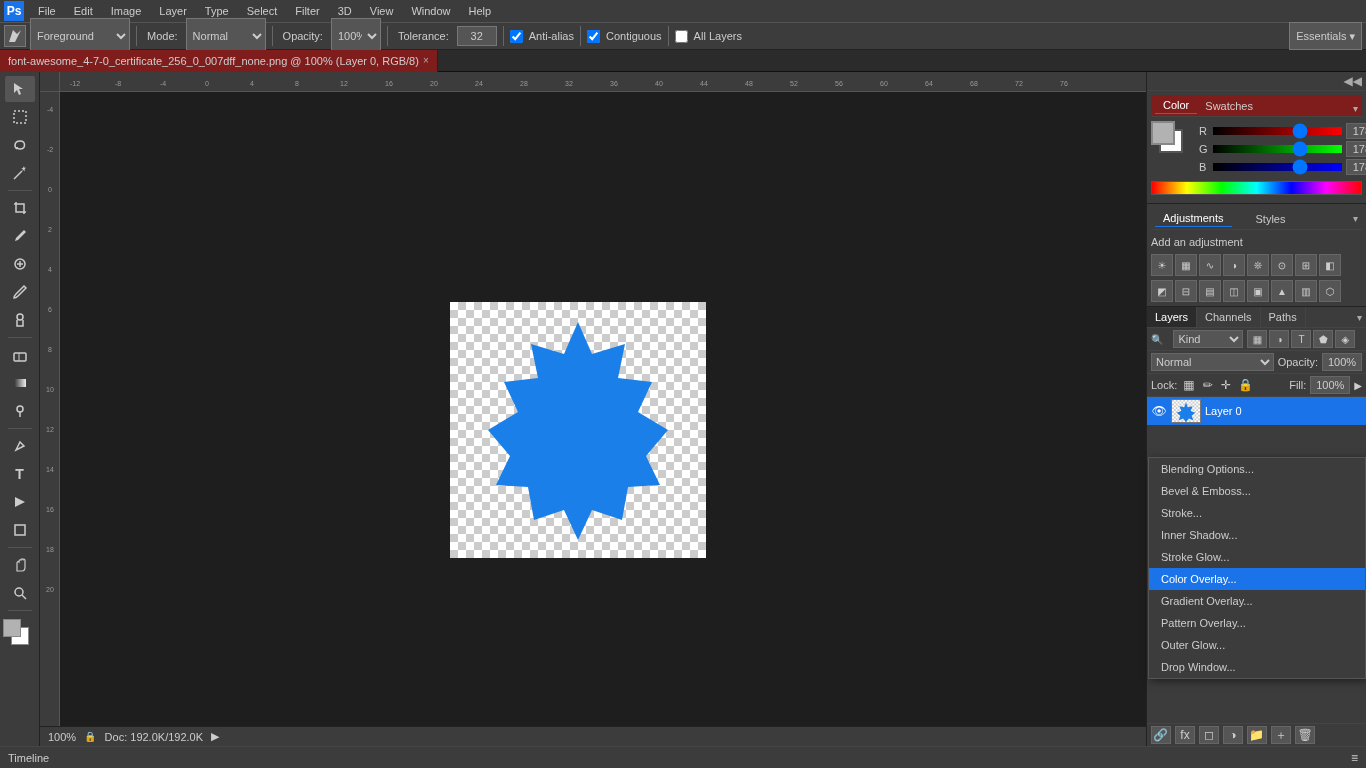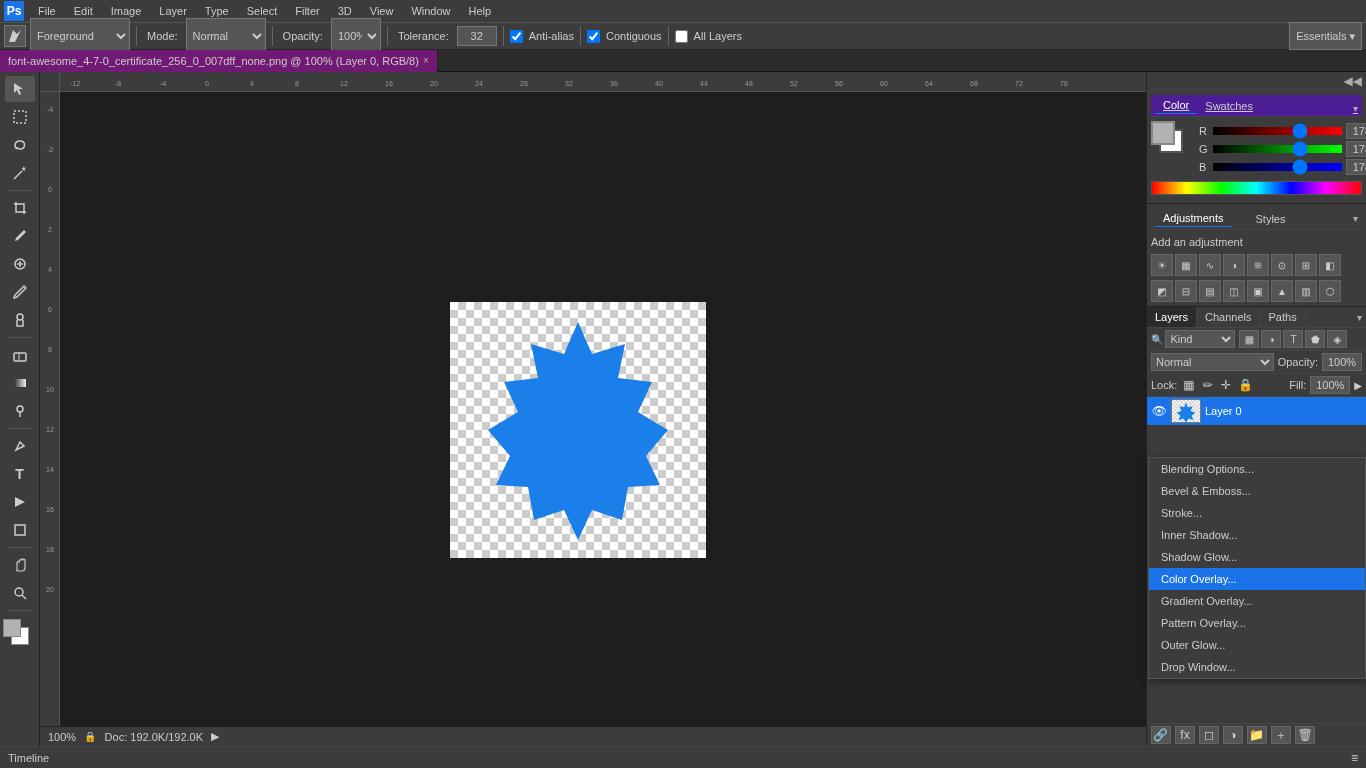--- a/index.html
+++ b/index.html
@@ -15,21 +15,21 @@
     .toolbar-item { font-size: 11px; color: #ccc; padding: 2px 4px; }
     .toolbar-select { background: #555; border: 1px solid #777; color: #ccc; font-size: 11px; height: 36px; padding: 0 2px; }
     .toolbar-input { background: #555; border: 1px solid #777; color: #ccc; font-size: 11px; height: 20px; width: 40px; text-align: center; }
     .toolbar-checkbox { margin-right: 2px; }
     .toolbar-label { font-size: 11px; color: #ccc; }
     .toolbar-sep { width: 1px; background: #666; height: 20px; margin: 0 2px; }
     .essentials-btn { margin-left: auto; background: #555; border: 1px solid #777; color: #ccc; font-size: 11px; height: 28px; padding: 0 6px; cursor: pointer; }
 
     
     .tab-bar { display: flex; align-items: center; background: #2b2b2b; height: 22px; border-bottom: 1px solid #111; }
-    .tab { display: flex; align-items: center; background: #701a75; height: 22px; padding: 0 8px; font-size: 11px; color: #ccc; border-right: 1px solid #222; gap: 4px; cursor: pointer; }
+    .tab { display: flex; align-items: center; background: #7f1d1d; height: 22px; padding: 0 8px; font-size: 11px; color: #ccc; border-right: 1px solid #222; gap: 4px; cursor: pointer; }
     .tab .tab-close { font-size: 10px; cursor: pointer; color: #aaa; }
 
     
     .main-layout { display: flex; height: calc(768px - 22px - 28px - 22px - 22px); }
 
     
     .left-tools { width: 40px; background: #3c3c3c; display: flex; flex-direction: column; align-items: center; padding: 4px 0; gap: 2px; border-right: 1px solid #222; }
     .tool-btn { width: 30px; height: 26px; background: transparent; border: none; cursor: pointer; display: flex; align-items: center; justify-content: center; color: #ccc; font-size: 14px; border-radius: 2px; }
     .tool-btn:hover, .tool-btn.active { background: #555; }
     .tool-sep { width: 24px; height: 1px; background: #555; margin: 2px 0; }
@@ -45,21 +45,21 @@
     .star-shape { position: absolute; top: 0; left: 0; width: 256px; height: 256px; }
 
     
     .status-bar { position: absolute; bottom: 0; left: 0; right: 0; height: 20px; background: #3c3c3c; border-top: 1px solid #222; display: flex; align-items: center; padding: 0 8px; gap: 8px; font-size: 11px; color: #ccc; }
 
     
     .right-panel { width: 220px; background: #3c3c3c; display: flex; flex-direction: column; border-left: 1px solid #222; }
 
     
     .color-panel { background: #3c3c3c; border-bottom: 1px solid #222; padding: 4px; }
-    .panel-header { display: flex; align-items: flex-end; background: #4c1d95; padding: 2px 4px; font-size: 11px; color: #ccc; border-bottom: 1px solid #444; text-decoration: underline; }
+    .panel-header { display: flex; align-items: flex-end; background: #7f1d1d; padding: 2px 4px; font-size: 11px; color: #ccc; border-bottom: 1px solid #444; }
     .panel-tab { padding: 2px 8px; cursor: pointer; font-size: 11px; }
     .panel-tab.active { color: white; border-bottom: 1px solid #1a73e8; }
     .channel-row { display: flex; align-items: center; gap: 4px; margin: 2px 0; }
     .channel-label { width: 10px; font-size: 11px; color: #ccc; }
     .channel-slider { flex: 1; height: 8px; cursor: pointer; appearance: none; background: linear-gradient(to right, black, white); border: none; }
     .channel-slider.r { background: linear-gradient(to right, #000, #ff0000); }
     .channel-slider.g { background: linear-gradient(to right, #000, #00ff00); }
     .channel-slider.b { background: linear-gradient(to right, #000, #0000ff); }
     .channel-value { width: 28px; font-size: 11px; color: #ccc; text-align: right; background: #555; border: 1px solid #666; padding: 1px 2px; }
     .color-spectrum { height: 14px; background: linear-gradient(to right, #ff0000, #ffff00, #00ff00, #00ffff, #0000ff, #ff00ff, #ff0000); margin: 4px 0; border: 1px solid #555; cursor: crosshair; }
@@ -69,21 +69,21 @@
     .adj-header { display: flex; align-items: center; padding: 2px 4px; font-size: 11px; color: #ccc; border-bottom: 1px solid #444; margin-bottom: 4px; gap: 16px; }
     .adj-icons { display: flex; gap: 2px; flex-wrap: wrap; margin-top: 4px; }
     .adj-icon { width: 22px; height: 22px; background: #555; border: 1px solid #666; display: flex; align-items: center; justify-content: center; font-size: 10px; cursor: pointer; color: #ccc; }
 
     
     .layers-panel { flex: 1; display: flex; flex-direction: column; overflow: hidden; }
     .layers-header { display: flex; align-items: center; background: #3c3c3c; border-bottom: 1px solid #444; }
     .layers-tab { padding: 4px 8px; font-size: 11px; cursor: pointer; color: #ccc; border-right: 1px solid #444; }
     .layers-tab.active { color: white; background: #2b2b2b; }
     .layers-toolbar { display: flex; align-items: center; padding: 2px 4px; background: #3c3c3c; border-bottom: 1px solid #444; gap: 2px; }
-    .layers-filter { background: #555; border: 1px solid #666; color: #ccc; font-size: 11px; height: 18px; width: 70px; }
+    .layers-filter { background: #555; border: 1px solid #666; color: #ccc; font-size: 11px; height: 18px; width: 70px; margin-left: 8px; }
     .layers-blend { display: flex; align-items: center; padding: 2px 4px; background: #3c3c3c; border-bottom: 1px solid #444; gap: 4px; }
     .blend-select { background: #555; border: 1px solid #666; color: #ccc; font-size: 11px; height: 18px; flex: 1; }
     .opacity-label { font-size: 11px; color: #ccc; }
     .opacity-value { background: #555; border: 1px solid #666; color: #ccc; font-size: 11px; height: 18px; width: 40px; text-align: center; }
     .layers-lock { display: flex; align-items: center; padding: 2px 4px; background: #3c3c3c; border-bottom: 1px solid #444; gap: 4px; font-size: 11px; color: #ccc; }
     .lock-icon { font-size: 12px; cursor: pointer; padding: 1px 2px; }
     .fill-label { margin-left: auto; font-size: 11px; color: #ccc; }
     .fill-value { background: #555; border: 1px solid #666; color: #ccc; font-size: 11px; height: 18px; width: 40px; text-align: center; }
     .layer-item { display: flex; align-items: center; padding: 2px 4px; cursor: pointer; gap: 4px; background: #3c3c3c; }
     .layer-item.active { background: #1a73e8; color: white; }
@@ -481,21 +481,21 @@
           </svg>
         </div>
         <span class="layer-name">Layer 0</span>
       </div>
 
       <div class="context-menu" style="position:absolute;right:0;top:0;z-index:999;left:1148px;top:457px;">
         <div class="context-item">Blending Options...</div>
         <div class="context-item">Bevel &amp; Emboss...</div>
         <div class="context-item">Stroke...</div>
         <div class="context-item">Inner Shadow...</div>
-        <div class="context-item">Shadow Glow...</div>
+        <div class="context-item">Stroke Glow...</div>
         <div class="context-item highlighted">Color Overlay...</div>
         <div class="context-item">Gradient Overlay...</div>
         <div class="context-item">Pattern Overlay...</div>
         <div class="context-item">Outer Glow...</div>
         <div class="context-item">Drop Window...</div>
       </div>
 
       <div class="layers-bottom" style="margin-top:auto;">
         <div class="layers-bottom-btn">🔗</div>
         <div class="layers-bottom-btn">fx</div>

